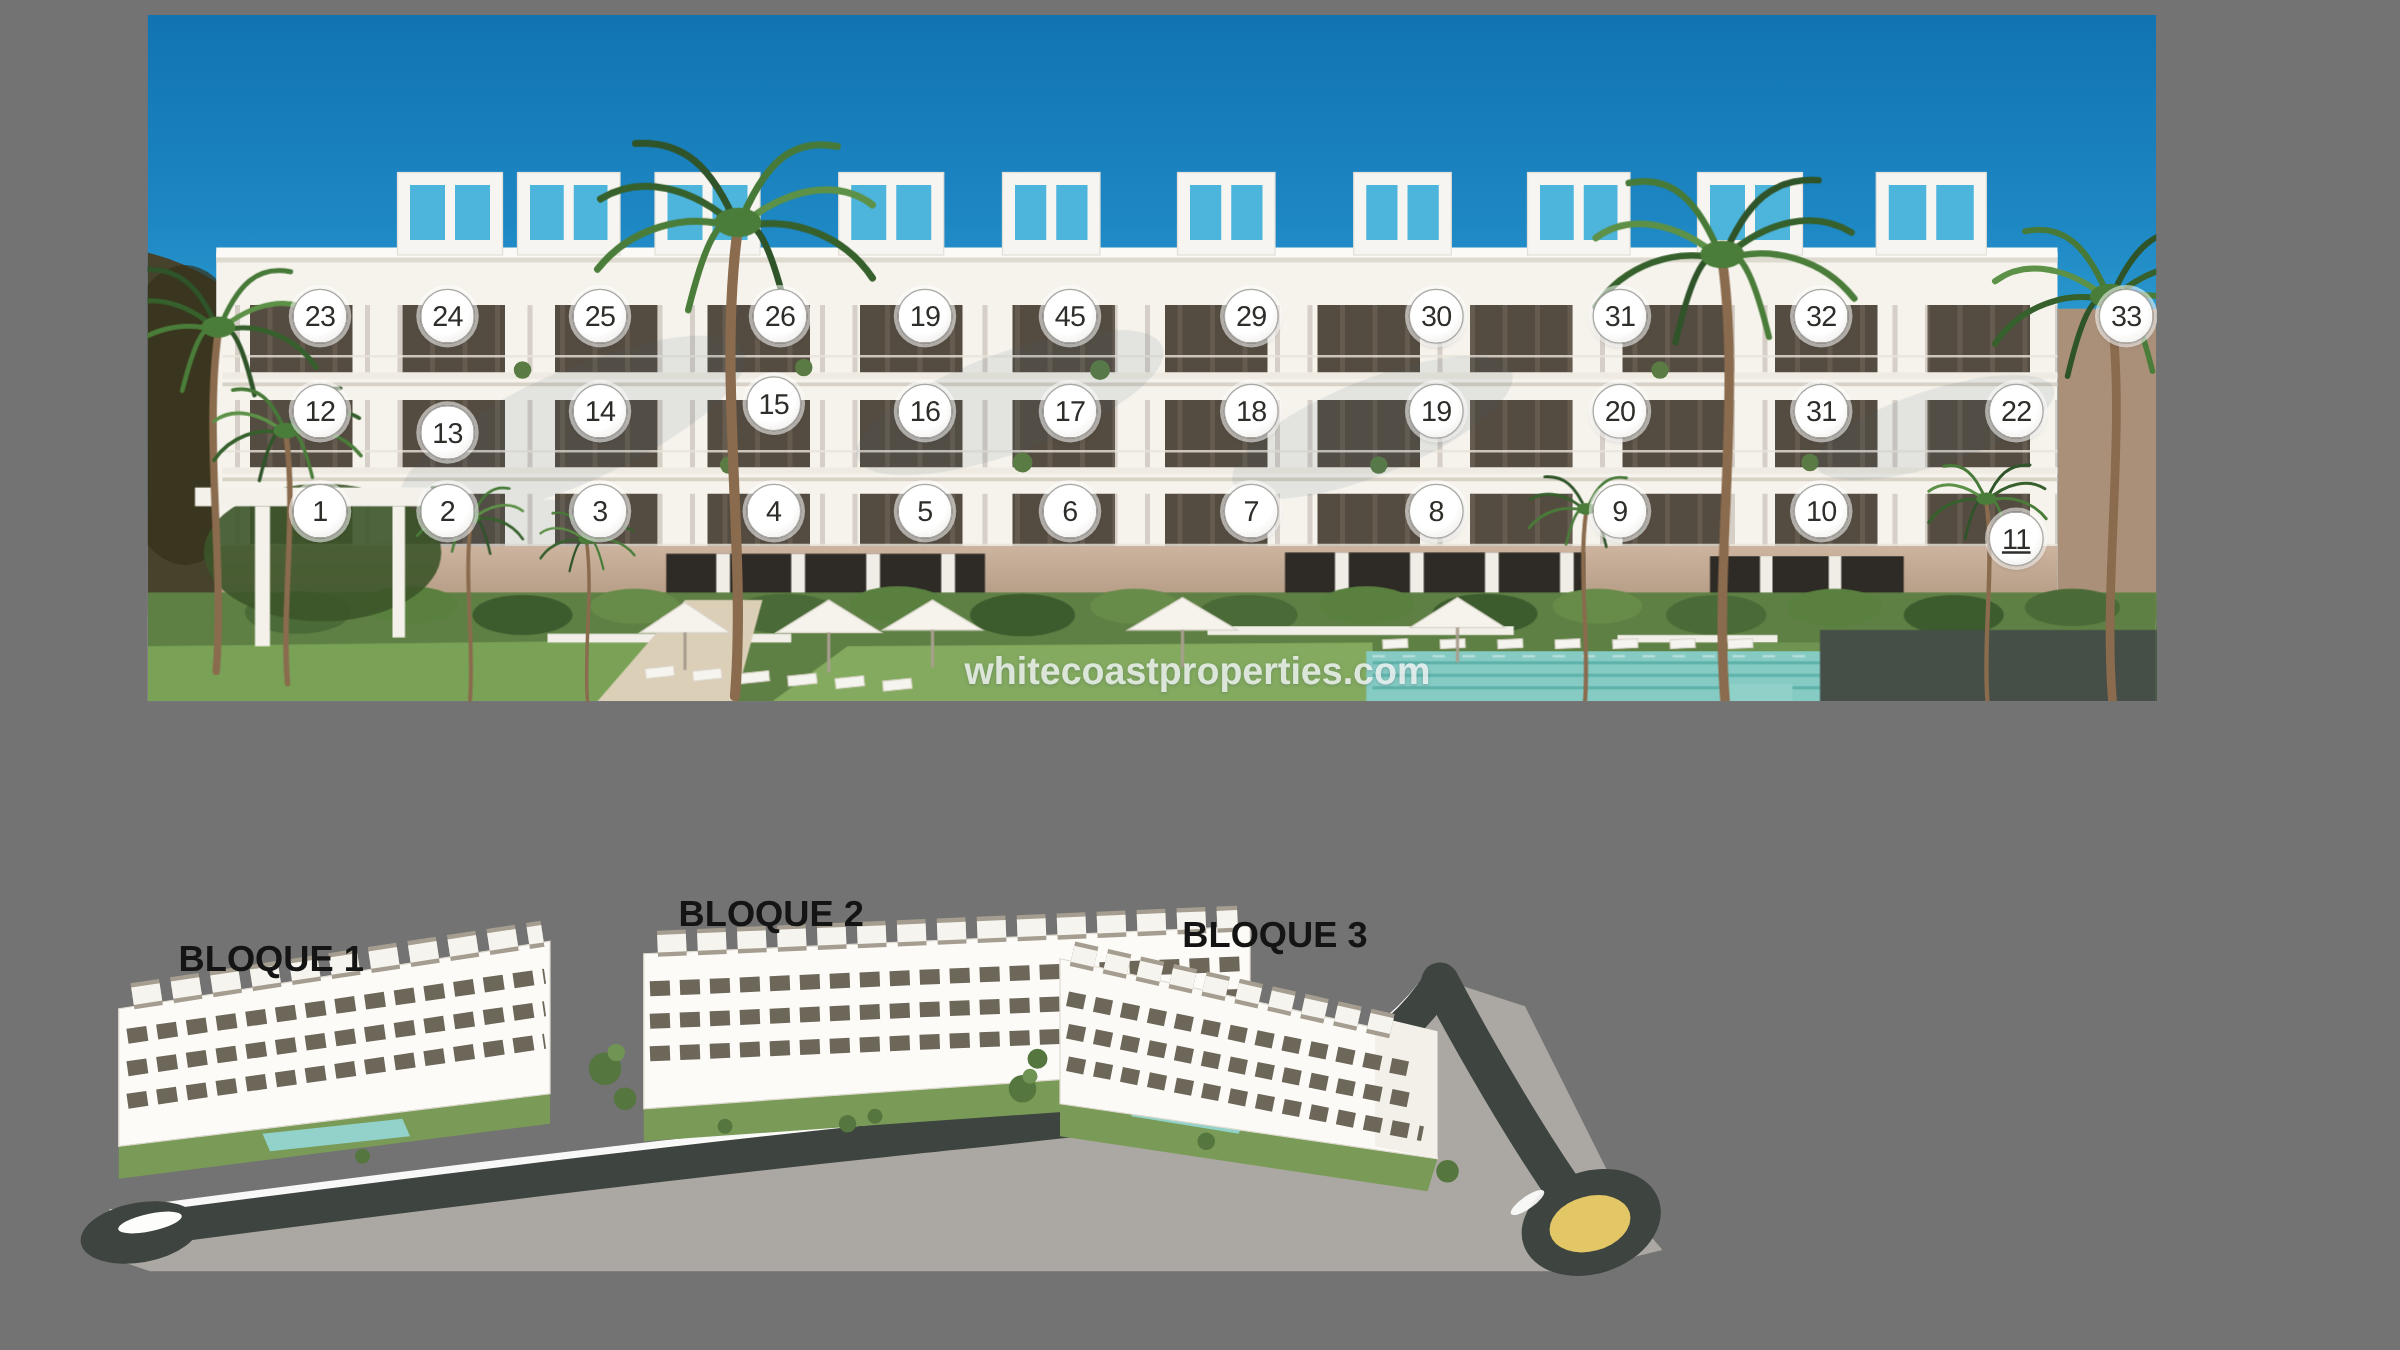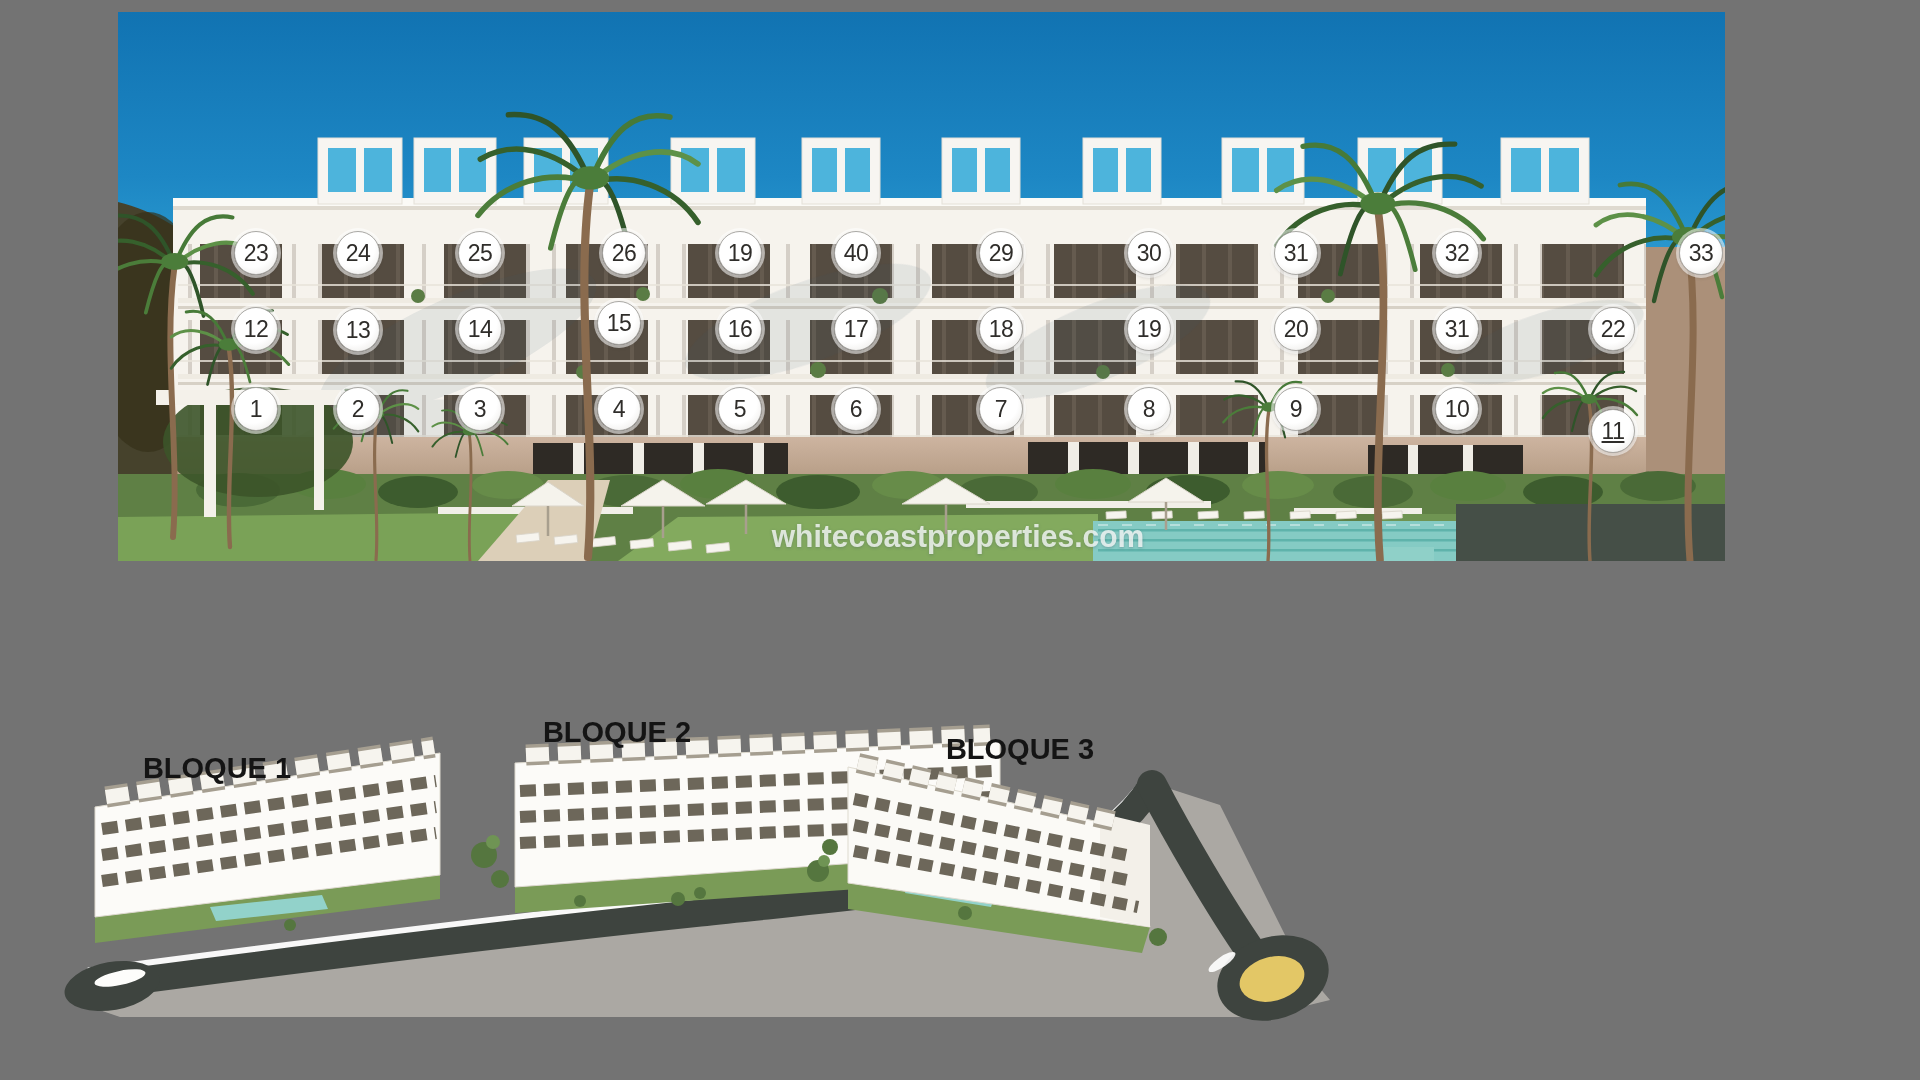--- a/index.html
+++ b/index.html
@@ -282,28 +282,28 @@
         <use href="#palm" transform="translate(1472,549) scale(-1.0,1.0)"></use>
       </g>
     </svg>
 
     <div class="badges-layer" id="badges">
         <span class="badge" style="left: 116px; top: 219px;">23</span>
         <span class="badge" style="left: 218px; top: 219px;">24</span>
         <span class="badge" style="left: 340px; top: 219px;">25</span>
         <span class="badge" style="left: 484px; top: 219px;">26</span>
         <span class="badge" style="left: 600px; top: 219px;">19</span>
-        <span class="badge" style="left: 716px; top: 219px;">40</span>
+        <span class="badge" style="left: 716px; top: 219px;">45</span>
         <span class="badge" style="left: 861px; top: 219px;">29</span>
         <span class="badge" style="left: 1009px; top: 219px;">30</span>
         <span class="badge" style="left: 1156px; top: 219px;">31</span>
         <span class="badge" style="left: 1317px; top: 219px;">32</span>
         <span class="badge" style="left: 1561px; top: 219px;">33</span>
         <span class="badge" style="left: 116px; top: 295px;">12</span>
-        <span class="badge" style="left: 218px; top: 296px;">13</span>
+        <span class="badge" style="left: 218px; top: 312px;">13</span>
         <span class="badge" style="left: 340px; top: 295px;">14</span>
         <span class="badge" style="left: 479px; top: 289px;">15</span>
         <span class="badge" style="left: 600px; top: 295px;">16</span>
         <span class="badge" style="left: 716px; top: 295px;">17</span>
         <span class="badge" style="left: 861px; top: 295px;">18</span>
         <span class="badge" style="left: 1009px; top: 295px;">19</span>
         <span class="badge" style="left: 1156px; top: 295px;">20</span>
         <span class="badge" style="left: 1317px; top: 295px;">31</span>
         <span class="badge" style="left: 1473px; top: 295px;">22</span>
         <span class="badge" style="left: 116px; top: 375px;">1</span>

